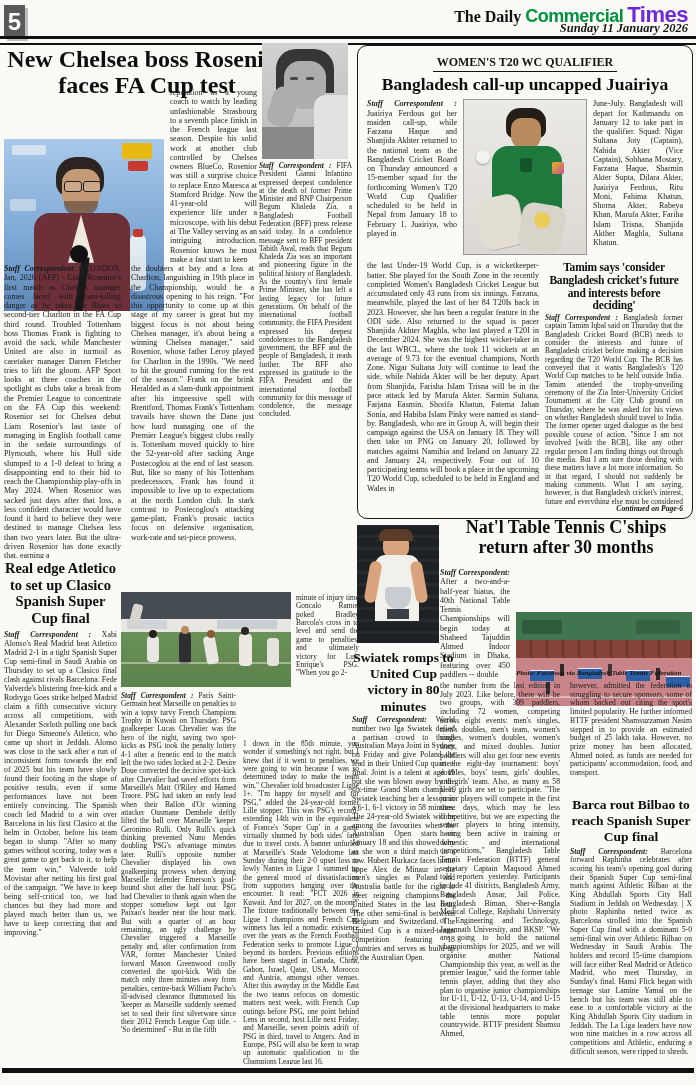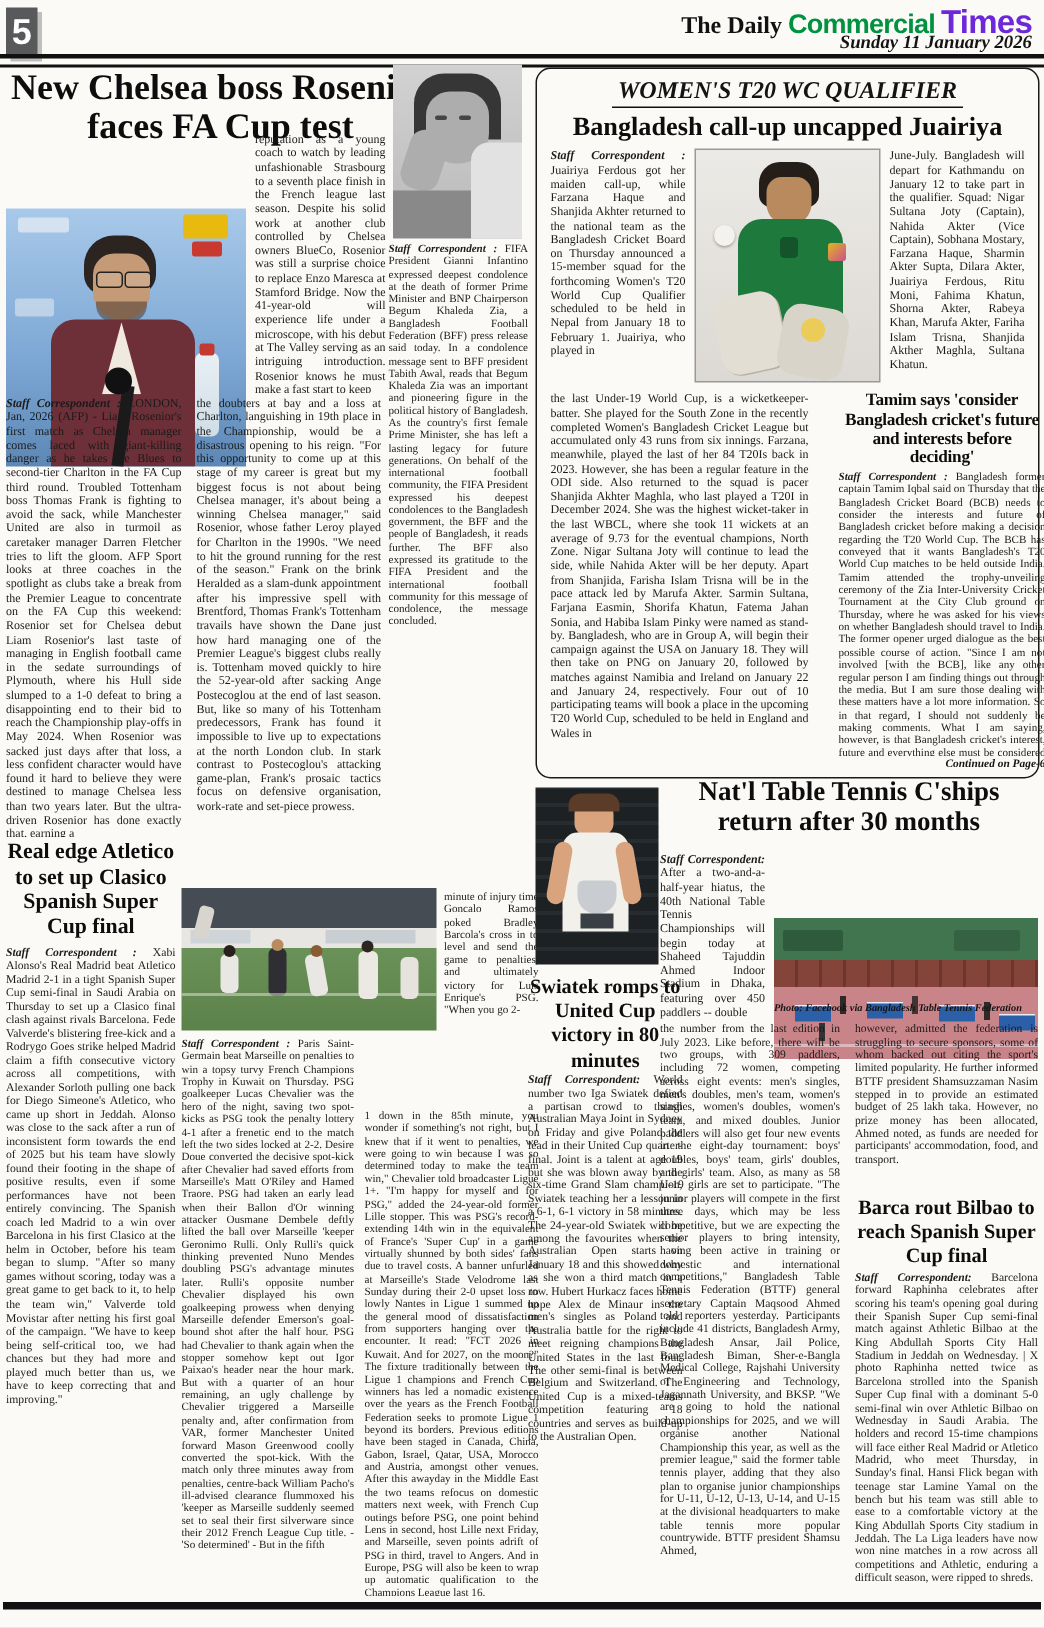--- a/index.html
+++ b/index.html
@@ -17,21 +17,21 @@
   #date-line{right:8px;top:21px;font-weight:bold;font-style:italic;font-size:12.5px;}
   .rule{left:0;width:696px;background:#111;}
   
   .hl{font-weight:bold;text-align:center;line-height:1.1;color:#0d0d0d;}
   .bt{font-size:8px;line-height:1.16;text-align:justify;overflow:hidden;color:#1b1b1b;}
   .bt-s{font-size:7.4px;line-height:1.13;text-align:justify;overflow:hidden;color:#1b1b1b;}
   .byline{font-weight:bold;font-style:italic;}
   .photo{position:relative;overflow:hidden;background:#ccc;}
   .photo i{position:absolute;display:block;}
   .kicker-wrap{text-align:center;}
-  .kicker{display:inline-block;font-weight:bold;font-style:italic;font-size:16px;border-bottom:1.5px solid #111;padding:0 4px 1px;}
+  .kicker{display:inline-block;font-weight:bold;font-size:12px;border-bottom:1.5px solid #111;padding:0 4px 1px;}
   .cont-note{font-weight:bold;font-style:italic;font-size:7.6px;text-align:right;}
   .caption{font-weight:bold;font-style:italic;font-size:6.9px;line-height:1.1;}
 </style>
 </head>
 <body>
 
 <div id="page">
 
   <div class="abs" id="five-box">
       <span>5</span>
@@ -95,21 +95,21 @@
         <i style="left:88px;top:62px;width:12px;height:12px;background:linear-gradient(135deg,#e3b61f,#c94f8e);border-radius:2px;"></i>
         <i style="left:12px;top:50px;width:14px;height:14px;background:#f4f2ee;border-radius:50%;box-shadow:0 1px 2px rgba(0,0,0,.3);"></i>
         <i style="left:14px;top:96px;width:44px;height:52px;background:#e3ded4;border-radius:12px;transform:rotate(-12deg);box-shadow:1px 1px 0 #b8b2a6;"></i>
         <i style="left:56px;top:104px;width:44px;height:48px;background:#d9d4c9;border-radius:12px;transform:rotate(10deg);"></i>
         <i style="left:70px;top:112px;width:16px;height:16px;background:#efc93c;border-radius:50%;opacity:.8;"></i>
       </div>
       <div class="bt" style="flex:1;height:158px;">June-July. Bangladesh will depart for Kathmandu on January 12 to take part in the qualifier. Squad: Nigar Sultana Joty (Captain), Nahida Akter (Vice Captain), Sobhana Mostary, Farzana Haque, Sharmin Akter Supta, Dilara Akter, Juairiya Ferdous, Ritu Moni, Fahima Khatun, Shorna Akter, Rabeya Khan, Marufa Akter, Fariha Islam Trisna, Shanjida Akther Maghla, Sultana Khatun.</div>
     </div>
     <div style="position:relative;margin-top:4px;height:250px;">
       <div class="abs bt" style="left:0;top:0;width:172px;height:250px;">the last Under-19 World Cup, is a wicketkeeper-batter. She played for the South Zone in the recently completed Women's Bangladesh Cricket League but accumulated only 43 runs from six innings. Farzana, meanwhile, played the last of her 84 T20Is back in 2023. However, she has been a regular feature in the ODI side. Also returned to the squad is pacer Shanjida Akhter Maghla, who last played a T20I in December 2024. She was the highest wicket-taker in the last WBCL, where she took 11 wickets at an average of 9.73 for the eventual champions, North Zone. Nigar Sultana Joty will continue to lead the side, while Nahida Akter will be her deputy. Apart from Shanjida, Farisha Islam Trisna will be in the pace attack led by Marufa Akter. Sarmin Sultana, Farjana Easmin, Shorifa Khatun, Fatema Jahan Sonia, and Habiba Islam Pinky were named as stand-by. Bangladesh, who are in Group A, will begin their campaign against the USA on January 18. They will then take on PNG on January 20, followed by matches against Namibia and Ireland on January 22 and January 24, respectively. Four out of 10 participating teams will book a place in the upcoming T20 World Cup, scheduled to be held in England and Wales in</div>
-      <div class="abs" style="left:192px;top:0;width:138px;height:250px;">
+      <div class="abs" style="left:178px;top:0;width:138px;height:250px;">
         <div class="hl" style="font-size:11.5px;letter-spacing:-.2px;">Tamim says 'consider Bangladesh cricket's future and interests before deciding'</div>
         <div class="bt-s" style="margin-top:2px;height:190px;"><span class="byline">Staff Correspondent :</span> <span>Bangladesh former captain Tamim Iqbal said on Thursday that the Bangladesh Cricket Board (BCB) needs to consider the interests and future of Bangladesh cricket before making a decision regarding the T20 World Cup. The BCB has conveyed that it wants Bangladesh's T20 World Cup matches to be held outside India. Tamim attended the trophy-unveiling ceremony of the Zia Inter-University Cricket Tournament at the City Club ground on Thursday, where he was asked for his views on whether Bangladesh should travel to India. The former opener urged dialogue as the best possible course of action. "Since I am not involved [with the BCB], like any other regular person I am finding things out through the media. But I am sure those dealing with these matters have a lot more information. So in that regard, I should not suddenly be making comments. What I am saying, however, is that Bangladesh cricket's interest, future and everything else must be considered before making such a decision. There is nothing better than if something can be resolved through dialogue," Tamim said.</span></div>
         <div class="cont-note">Continued on Page-6</div>
       </div>
     </div>
   </div>
 
   <div class="abs" style="left:4px;top:560px;width:113px;height:504px;">
     <div class="hl" style="font-size:14.5px;line-height:1.15;">Real edge Atletico to set up Clasico Spanish Super Cup final</div>
     <div class="bt" style="font-size:7.8px;margin-top:3px;height:398px;"><span class="byline">Staff Correspondent :</span> <span>Xabi Alonso's Real Madrid beat Atletico Madrid 2-1 in a tight Spanish Super Cup semi-final in Saudi Arabia on Thursday to set up a Clasico final clash against rivals Barcelona. Fede Valverde's blistering free-kick and a Rodrygo Goes strike helped Madrid claim a fifth consecutive victory across all competitions, with Alexander Sorloth pulling one back for Diego Simeone's Atletico, who came up short in Jeddah. Alonso was close to the sack after a run of inconsistent form towards the end of 2025 but his team have slowly found their footing in the shape of positive results, even if some performances have not been entirely convincing. The Spanish coach led Madrid to a win over Barcelona in his first Clasico at the helm in October, before his team began to slump. "After so many games without scoring, today was a great game to get back to it, to help the team win," Valverde told Movistar after netting his first goal of the campaign. "We have to keep being self-critical too, we had chances but they had more and played much better than us, we have to keep correcting that and improving."</span></div>

